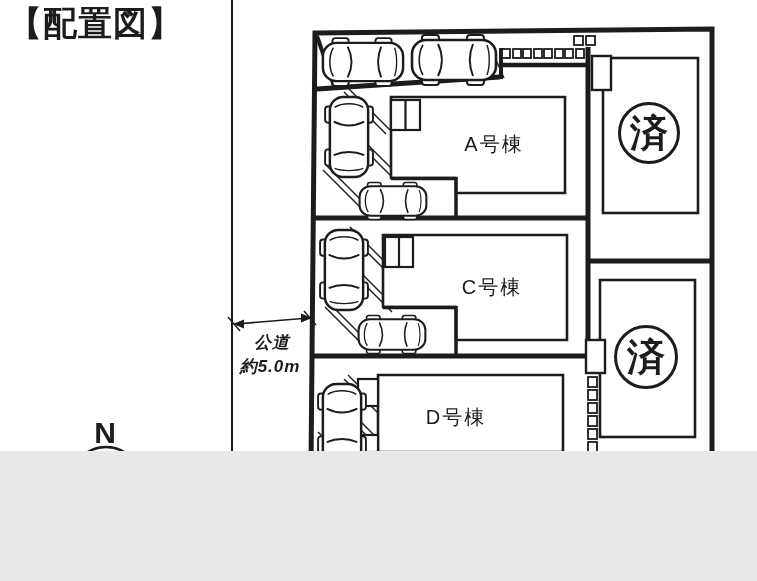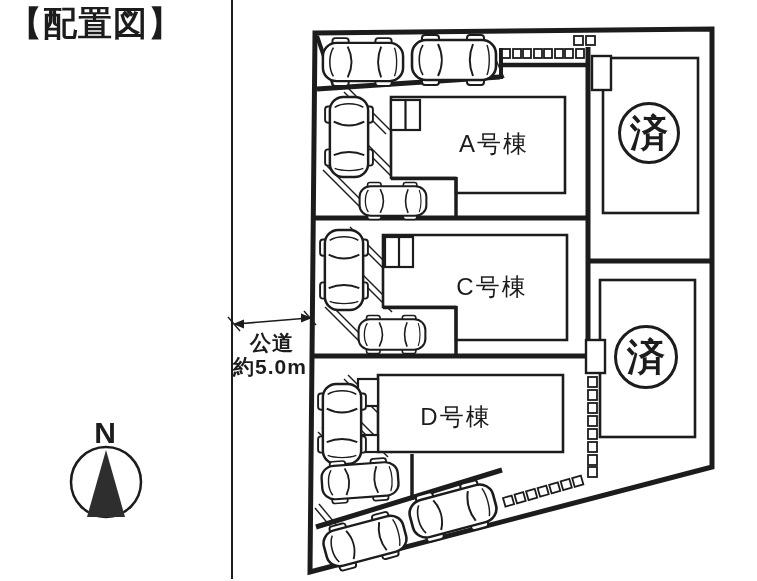--- a/index.html
+++ b/index.html
@@ -1,30 +1,30 @@
 <!DOCTYPE html>
 <html><head>
 <meta charset="utf-8">
 <style>
   html,body{margin:0;padding:0;background:#e8e8e8;}
   .stage{
-    position:relative;width:757px;height:581px;background:#ffffff;
+    position:relative;width:757px;height:451px;background:#ffffff;
     overflow:hidden;font-family:"Liberation Sans",sans-serif;color:#1c1c1c;
   }
   .stage svg{position:absolute;left:0;top:0;}
   .lbl{
     position:absolute;transform:translate(-50%,-50%);
     white-space:nowrap;color:#1c1c1c;line-height:1;
   }
   .title{
     left:8px;top:6px;transform:none;
     font-size:34px;font-weight:bold;letter-spacing:1px;
   }
-  .bldg-label{font-size:24px;letter-spacing:2px;}
-  .road-label{font-size:21px;font-weight:bold;letter-spacing:1px;}
+  .bldg-label{font-size:20px;letter-spacing:2px;}
+  .road-label{font-size:17px;font-weight:bold;letter-spacing:1px;font-style:italic;}
   .north-label{font-size:30px;font-weight:bold;}
   .stamp{
     position:absolute;border:3px solid #1c1c1c;border-radius:50%;
     display:flex;align-items:center;justify-content:center;
     font-size:38px;font-weight:bold;background:#fff;box-sizing:border-box;
   }
   .stamp.upper{left:618px;top:102px;width:62px;height:62px;}
   .stamp.lower{left:614px;top:325px;width:64px;height:64px;}
 </style>
 </head>

